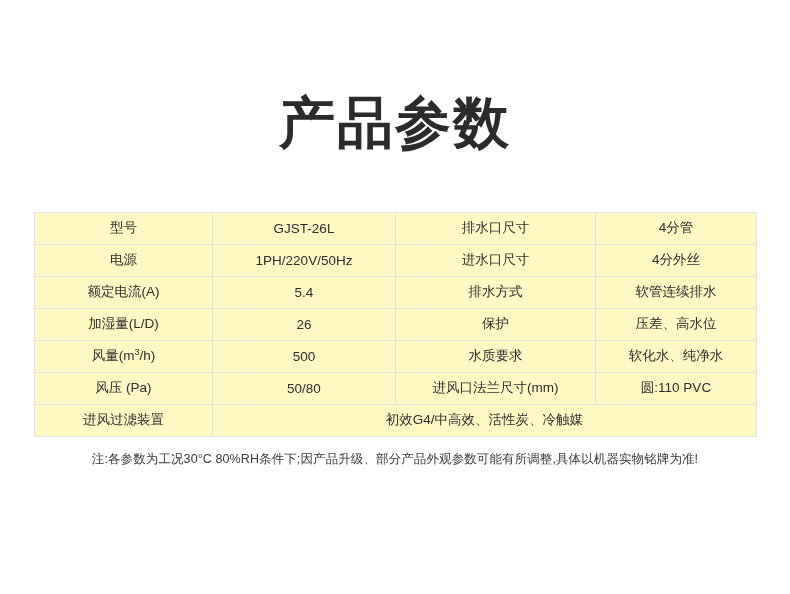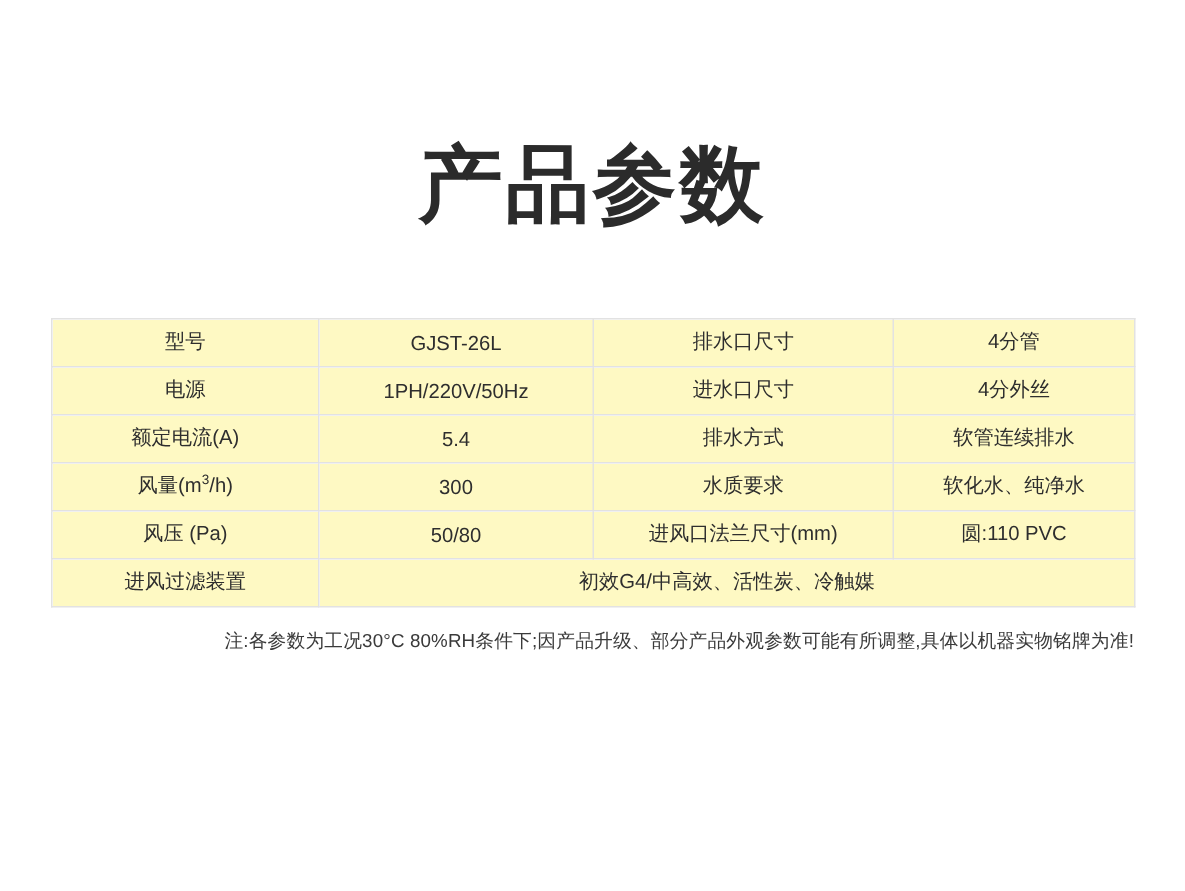--- a/index.html
+++ b/index.html
@@ -65,21 +65,21 @@
   .sup {
     font-size: 9px;
     vertical-align: super;
     line-height: 0;
   }
   .note {
     width: 722px;
     margin: 14px auto 0 auto;
     font-size: 12.5px;
     color: #3a3a3a;
-    text-align: right;
+    text-align: center;
     letter-spacing: 0.1px;
   }
 </style>
 </head>
 <body>
 
 <div class="page">
 
   <h1 class="title">产品参数</h1>
 
@@ -104,22 +104,28 @@
           <td class="label">进水口尺寸</td>
           <td class="value">4分外丝</td>
         </tr>
         <tr>
           <td class="label">额定电流(A)</td>
           <td class="value">5.4</td>
           <td class="label">排水方式</td>
           <td class="value">软管连续排水</td>
         </tr>
         <tr>
+          <td class="label">加湿量(L/D)</td>
+          <td class="value">26</td>
+          <td class="label">保护</td>
+          <td class="value">压差、高水位</td>
+        </tr>
+        <tr>
           <td class="label"><span>风量(m</span><span class="sup">3</span><span>/h)</span></td>
-          <td class="value">300</td>
+          <td class="value">500</td>
           <td class="label">水质要求</td>
           <td class="value">软化水、纯净水</td>
         </tr>
         <tr>
           <td class="label">风压 (Pa)</td>
           <td class="value">50/80</td>
           <td class="label">进风口法兰尺寸(mm)</td>
           <td class="value">圆:110 PVC</td>
         </tr>
         <tr>

